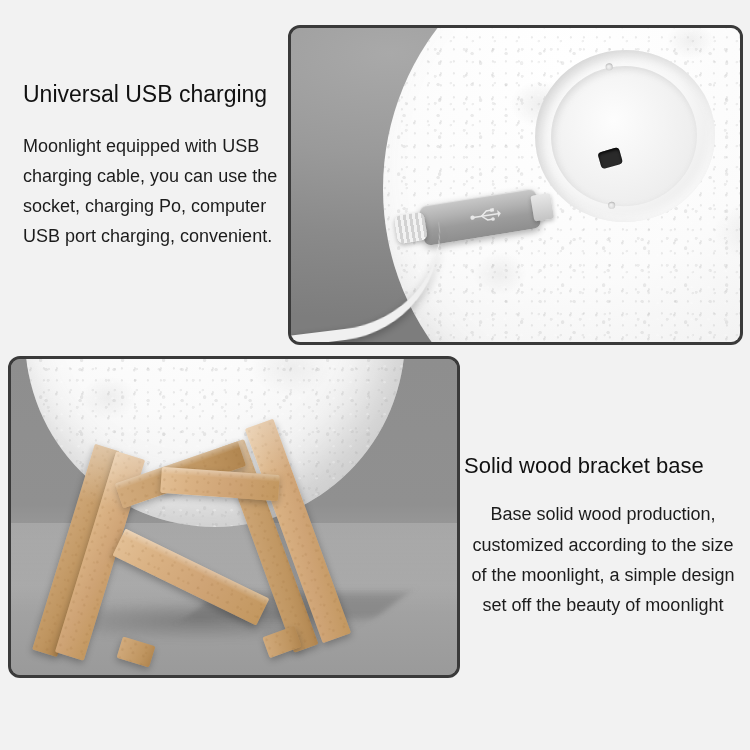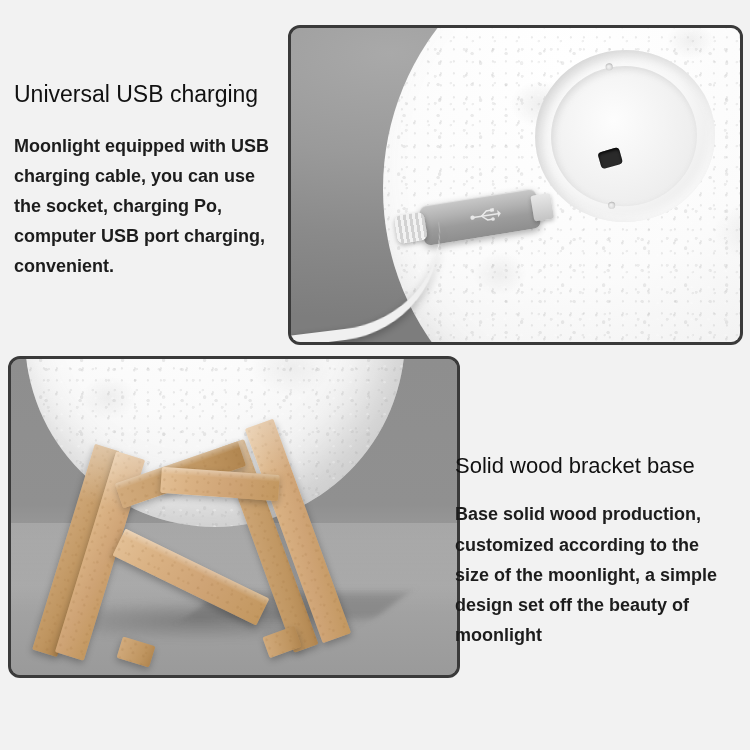--- a/index.html
+++ b/index.html
@@ -268,42 +268,42 @@
     left: 190px;
     bottom: 56px;
     width: 190px;
     height: 26px;
     background: rgba(78,78,78,.30);
     transform: skewX(-52deg);
     filter: blur(4px);
   }
 
   
-  .text-block { position: absolute; }
+  .text-block { position: absolute; margin-left: 9px; }
   #text-usb { left: 14px; top: 80px; width: 268px; }
   #text-bracket { left: 455px; top: 452px; width: 278px; }
 
   .heading {
     font-size: 23px;
     line-height: 1.24;
     font-weight: 400;
     color: #111111;
     margin: 0;
     white-space: nowrap;
   }
   #text-bracket .heading { font-size: 22px; }
 
   .body-copy {
     margin: 22px 0 0 0;
     font-size: 18px;
     line-height: 1.68;
     color: #1c1c1c;
-    font-weight: 700;
-  }
-  #text-bracket .body-copy { margin-top: 20px; }
+    font-weight: 400;
+  }
+  #text-bracket .body-copy { margin-top: 20px; text-align: center; }
 </style>
 </head>
 <body>
 
 <div class="stage">
 
   <div class="photo-panel" id="panel-usb">
     <div class="backdrop"></div>
 
     <div class="moon-top">

